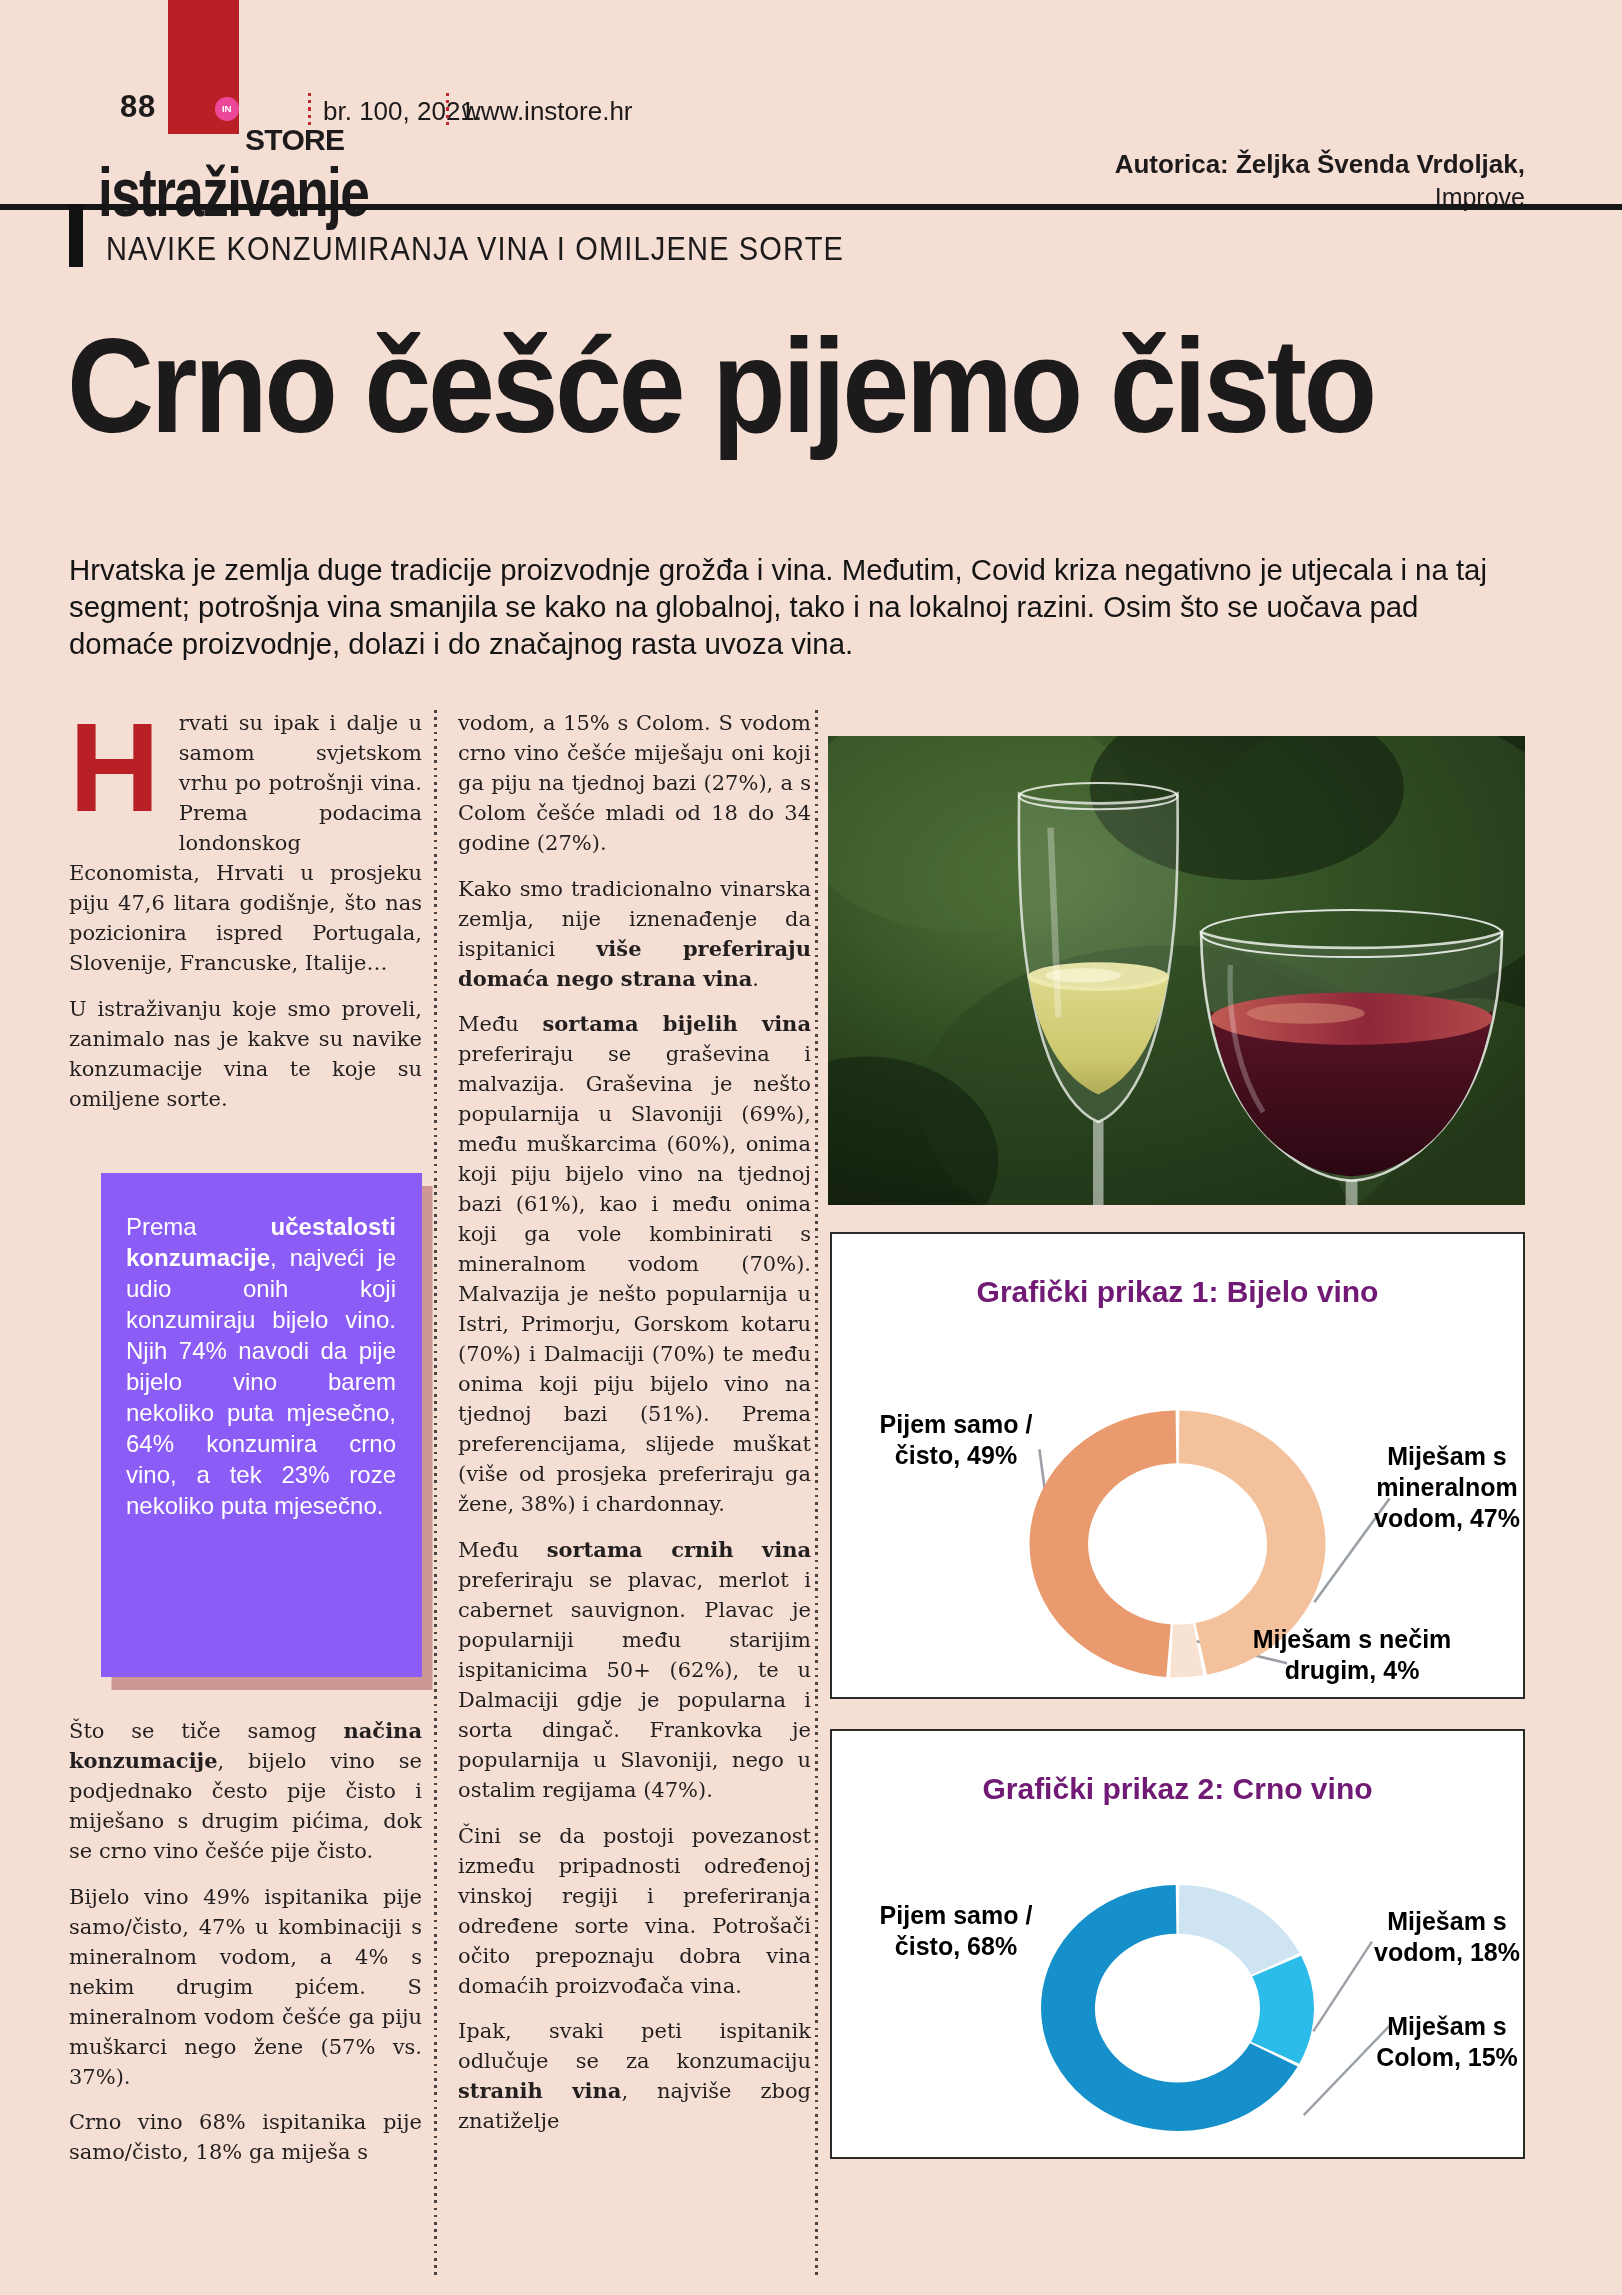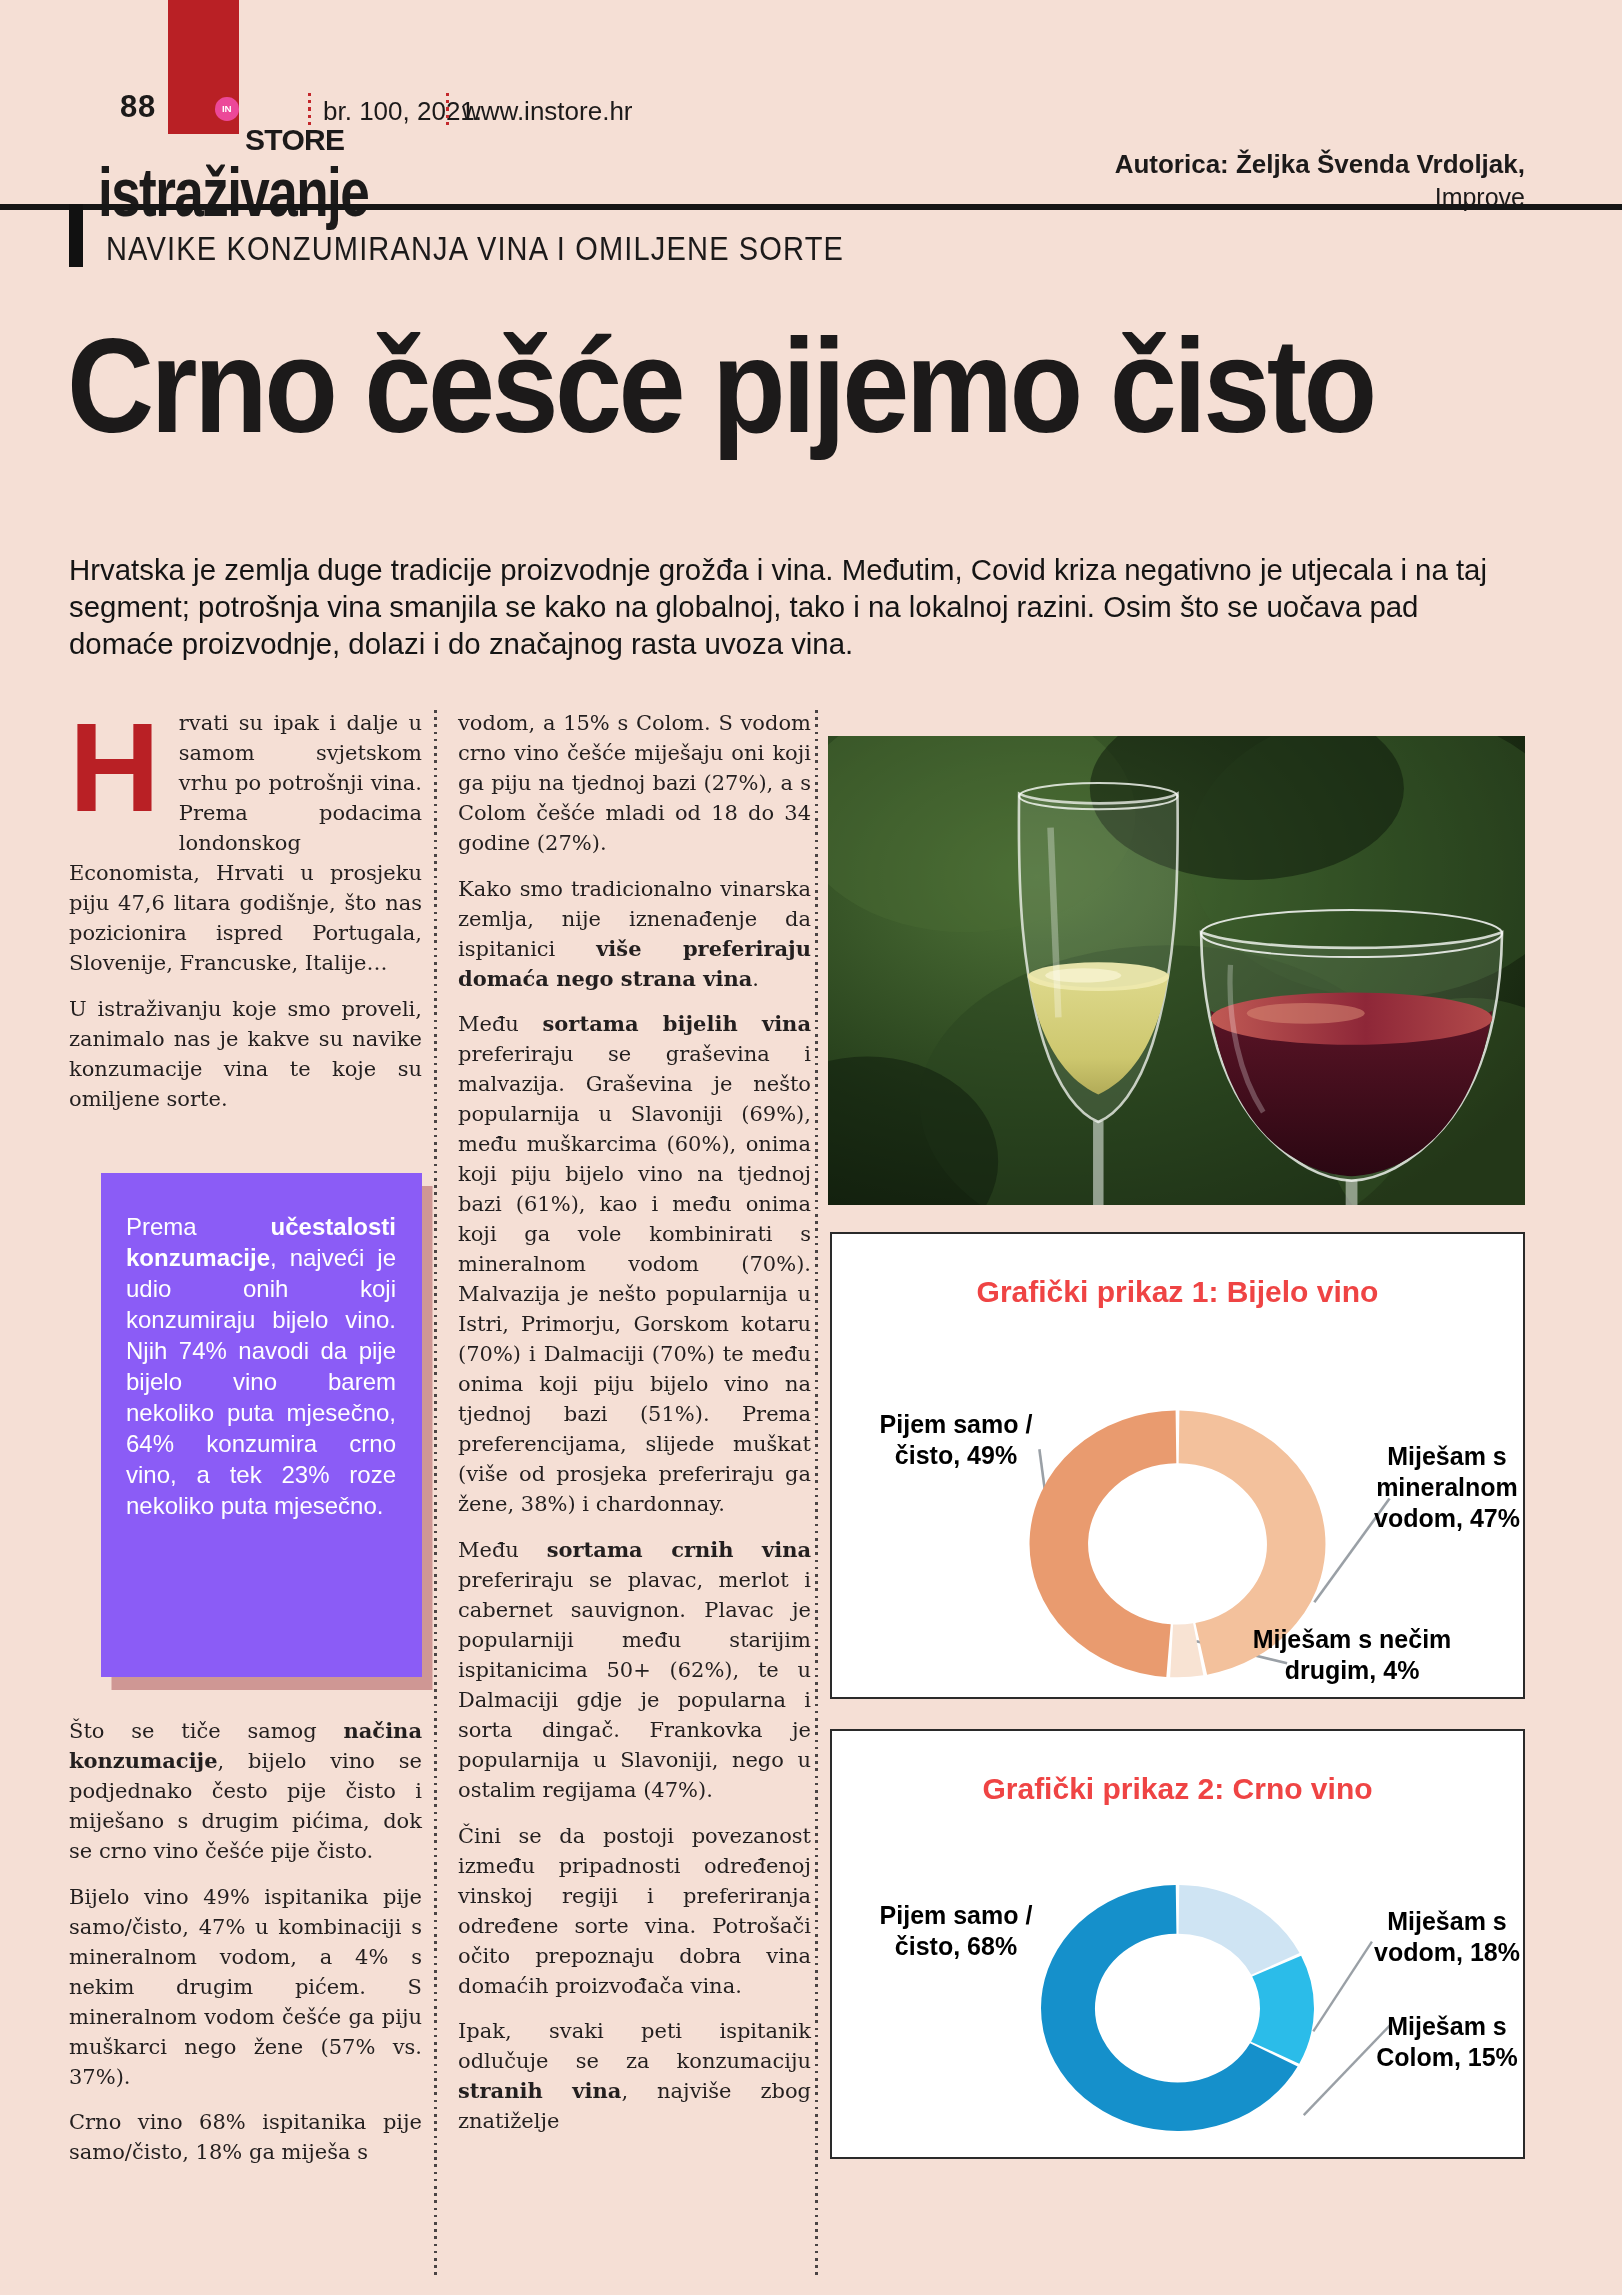--- a/index.html
+++ b/index.html
@@ -49,21 +49,21 @@
              box-sizing:border-box;padding:38px 26px 0 25px;color:#fff;font-size:24px;line-height:31px;text-align:justify;}
   .pullquote b{font-weight:bold;}
 
   
   .photo{left:828px;top:736px;width:697px;height:469px;}
 
   
   .panel{left:830px;width:695px;background:#fff;border:2px solid #2a2a2a;box-sizing:border-box;}
   .panel1{top:1232px;height:467px;}
   .panel2{top:1729px;height:430px;}
-  .chart-title{position:absolute;left:0;top:41px;width:100%;text-align:center;font-size:30px;font-weight:bold;color:#ef4444;}
+  .chart-title{position:absolute;left:0;top:41px;width:100%;text-align:center;font-size:30px;font-weight:bold;color:#701a75;}
   .donut-svg{position:absolute;left:0;top:0;width:100%;height:100%;}
   .callout{position:absolute;font-size:25px;font-weight:bold;line-height:31px;text-align:center;
            white-space:pre-line;color:#000;}
   .c1-left{left:26px;top:175px;width:196px;}
   .c1-right{left:517px;top:207px;width:196px;}
   .c1-bottom{left:412px;top:390px;width:216px;}
   .c2-left{left:26px;top:169px;width:196px;}
   .c2-right{left:517px;top:175px;width:196px;}
   .c2-bottom{left:517px;top:280px;width:196px;}
 </style>

